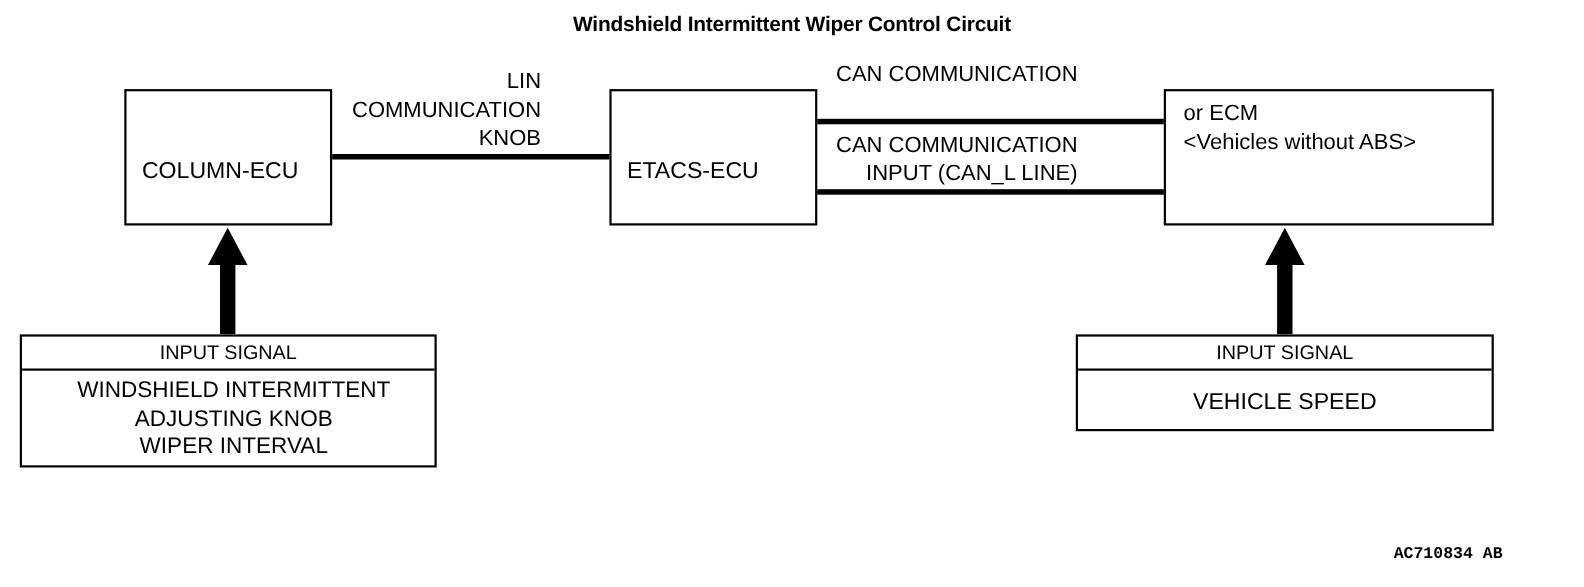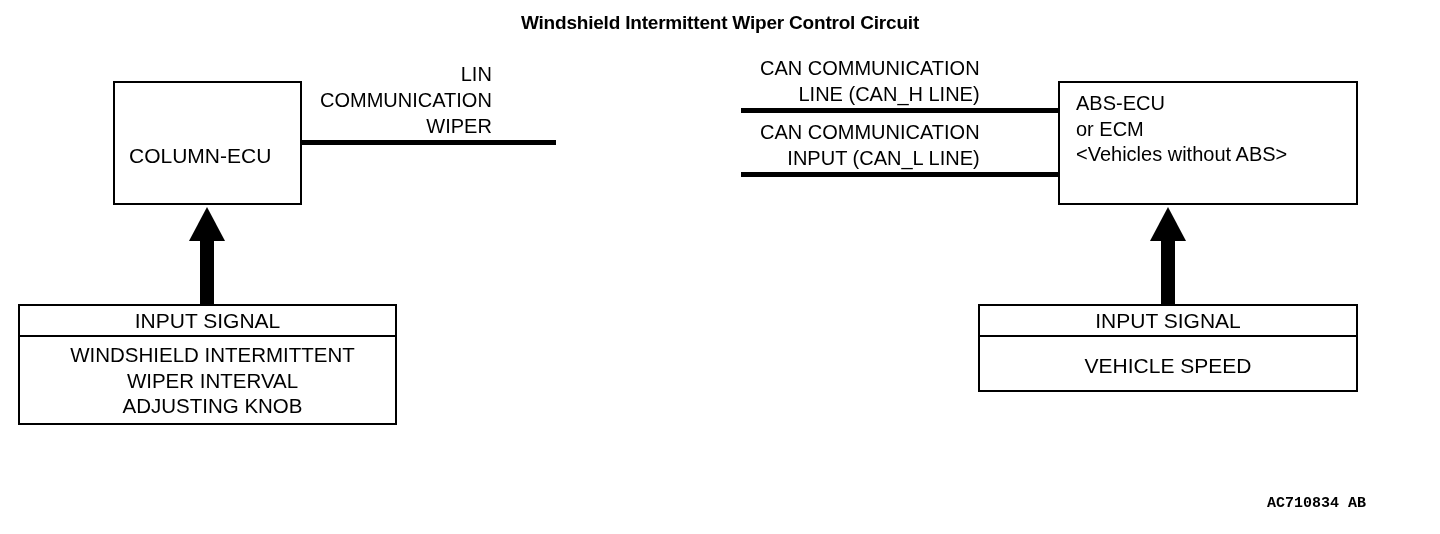--- a/index.html
+++ b/index.html
@@ -103,21 +103,21 @@
   .signal-box {
     position: absolute;
     box-sizing: border-box;
     border: 2.5px solid #000;
     background: #fff;
   }
   .signal-head {
     box-sizing: border-box;
     border-bottom: 2.5px solid #000;
     text-align: center;
-    font-size: 21px;
+    font-size: 18px;
     line-height: 25px;
     padding-top: 2px;
     padding-bottom: 2px;
     white-space: nowrap;
   }
   .signal-body-left {
     font-size: 20.5px;
     line-height: 25.5px;
     padding: 5px 0 4px 10px;
     text-align: center;
@@ -155,38 +155,39 @@
   <div class="conn-line" style="left:300px; top:140px; width:256px;"></div>
 
   <div class="conn-line" style="left:741px; top:108px; width:319px;"></div>
 
   <div class="conn-line" style="left:741px; top:172px; width:319px;"></div>
 
   <div class="ecu-box" style="left:113px; top:81px; width:189px; height:124px;">
     <span class="ecu-label-center">COLUMN-ECU</span>
   </div>
 
+  <div class="ecu-box" style="left:554px; top:81px; width:189px; height:124px;">
+    <span class="ecu-label-center">ETACS-ECU</span>
+  </div>
 
   <div class="ecu-box" style="left:1058px; top:81px; width:300px; height:124px;">
     <div class="ecu-label-block">
-      <div>ABS-ECU</div>
       <div>or ECM</div>
       <div>&lt;Vehicles without ABS&gt;</div>
     </div>
   </div>
 
   <div class="line-label" style="left:320px; top:61px;">
     <div>LIN</div>
     <div>COMMUNICATION</div>
-    <div>WIPER</div>
+    <div>KNOB</div>
   </div>
 
   <div class="line-label" style="left:760px; top:55px;">
     <div>CAN COMMUNICATION</div>
-    <div>LINE (CAN_H LINE)</div>
   </div>
 
   <div class="line-label" style="left:760px; top:119px;">
     <div>CAN COMMUNICATION</div>
     <div>INPUT (CAN_L LINE)</div>
   </div>
 
   <div class="arrow-up" style="left:189px; top:207px; height:97px;">
     <span class="head"></span>
     <span class="shaft" style="height:65px;"></span>
@@ -194,22 +195,22 @@
 
   <div class="arrow-up" style="left:1150px; top:207px; height:97px;">
     <span class="head"></span>
     <span class="shaft" style="height:65px;"></span>
   </div>
 
   <div class="signal-box" style="left:18px; top:304px; width:379px; height:121px;">
     <div class="signal-head">INPUT SIGNAL</div>
     <div class="signal-body-left">
       <div>WINDSHIELD INTERMITTENT</div>
+      <div>ADJUSTING KNOB</div>
       <div>WIPER INTERVAL</div>
-      <div>ADJUSTING KNOB</div>
     </div>
   </div>
 
   <div class="signal-box" style="left:978px; top:304px; width:380px; height:88px;">
     <div class="signal-head">INPUT SIGNAL</div>
     <div class="signal-body-center">
       <div>VEHICLE SPEED</div>
     </div>
   </div>
 

